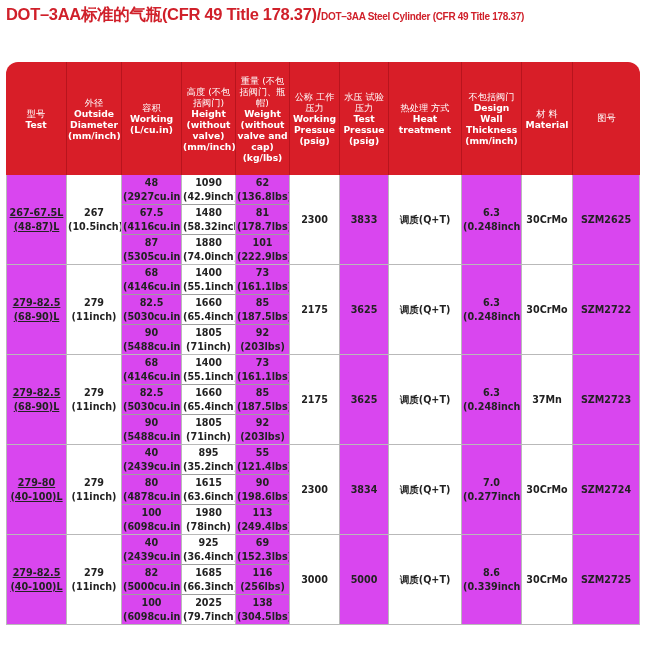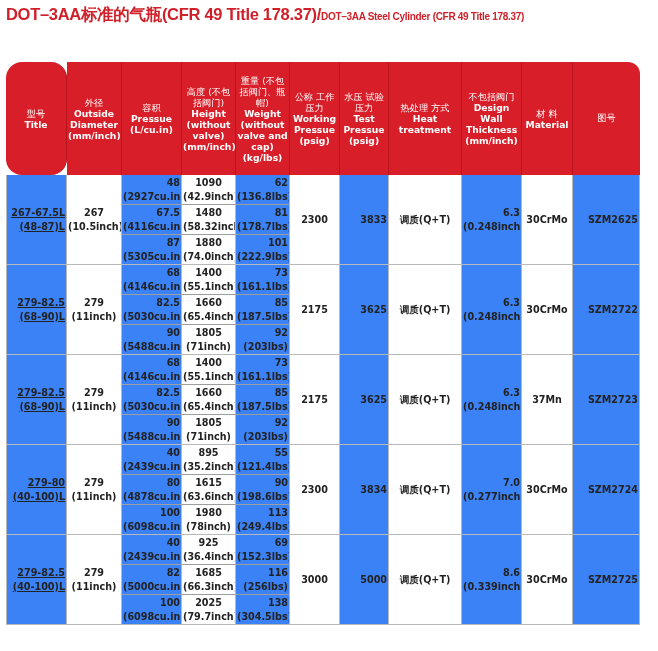--- a/index.html
+++ b/index.html
@@ -4,23 +4,23 @@
   <style>
     html, body { margin: 0; padding: 0; background: #ffffff; }
     body { width: 658px; height: 651px; position: relative; overflow: hidden; font-family: "Liberation Sans", "DejaVu Sans", sans-serif; }
     .title { position: absolute; left: 6px; top: 4px; white-space: nowrap; color: #d0202a; font-weight: bold; letter-spacing: -0.3px; }
     .title .main { font-size: 16.5px; }
     .title .sub { font-size: 10px; }
     .subtitle { position: absolute; left: 6px; top: 33px; font-size: 12.5px; font-weight: bold; color: #222; letter-spacing: -0.2px; margin-top: 40px; }
     table.spec { position: absolute; left: 6px; top: 62px; border-collapse: separate; border-spacing: 0; table-layout: fixed; width: 634px; font-family: "DejaVu Sans", sans-serif; }
     table.spec th { background: #d81e28; color: #ffffff; font-size: 9.2px; font-weight: bold; line-height: 11px; text-align: center; vertical-align: middle; border-right: 1px solid #b8141d; padding: 0 1px; height: 113px; }
     table.spec th:last-child { border-right: none; border-top-right-radius: 12px; font-family: Liberation Serif, serif; }
-    table.spec th:first-child { border-top-left-radius: 12px; border-radius: 16px; }
+    table.spec th:first-child { border-top-left-radius: 12px; }
     table.spec td { font-size: 9.6px; line-height: 13.5px; text-align: center; vertical-align: middle; color: #222; font-weight: bold; padding: 0 1px; border-right: 1px solid #b9b9b9; border-bottom: 1px solid #b9b9b9; height: 29px; white-space: nowrap; overflow: hidden; }
-    table.spec td.g { background: #3b82f6; text-align: right; }
+    table.spec td.g { background: #d946ef; }
     table.spec td.w { background: #ffffff; }
     table.spec td.first { border-left: 1px solid #b9b9b9; text-decoration: underline; }
     table.spec td.sub-b { border-bottom: 1px solid #9e9e9e; }
     .cn { font-weight: normal; }
   </style>
 </head>
 <body>
 
 <div class="title">
   <span class="main">DOT–3AA标准的气瓶(CFR 49 Title 178.37)/</span><span class="sub">DOT–3AA Steel Cylinder (CFR 49 Title 178.37)</span>
@@ -38,29 +38,29 @@
       <col style="width:49px">
       <col style="width:73px">
       <col style="width:60px">
       <col style="width:51px">
       <col style="width:67px">
   </colgroup>
   <thead>
     <tr>
       <th>
           <div class="cn">型号</div>
-          <div>Title</div>
+          <div>Test</div>
         </th>
       <th>
           <div class="cn">外径</div>
           <div>Outside Diameter (mm/inch)</div>
         </th>
       <th>
           <div class="cn">容积</div>
-          <div>Pressue (L/cu.in)</div>
+          <div>Working (L/cu.in)</div>
         </th>
       <th>
           <div class="cn">高度 (不包括阀门)</div>
           <div>Height (without valve) (mm/inch)</div>
         </th>
       <th>
           <div class="cn">重量 (不包括阀门、瓶帽)</div>
           <div>Weight (without valve and cap) (kg/lbs)</div>
         </th>
       <th>

